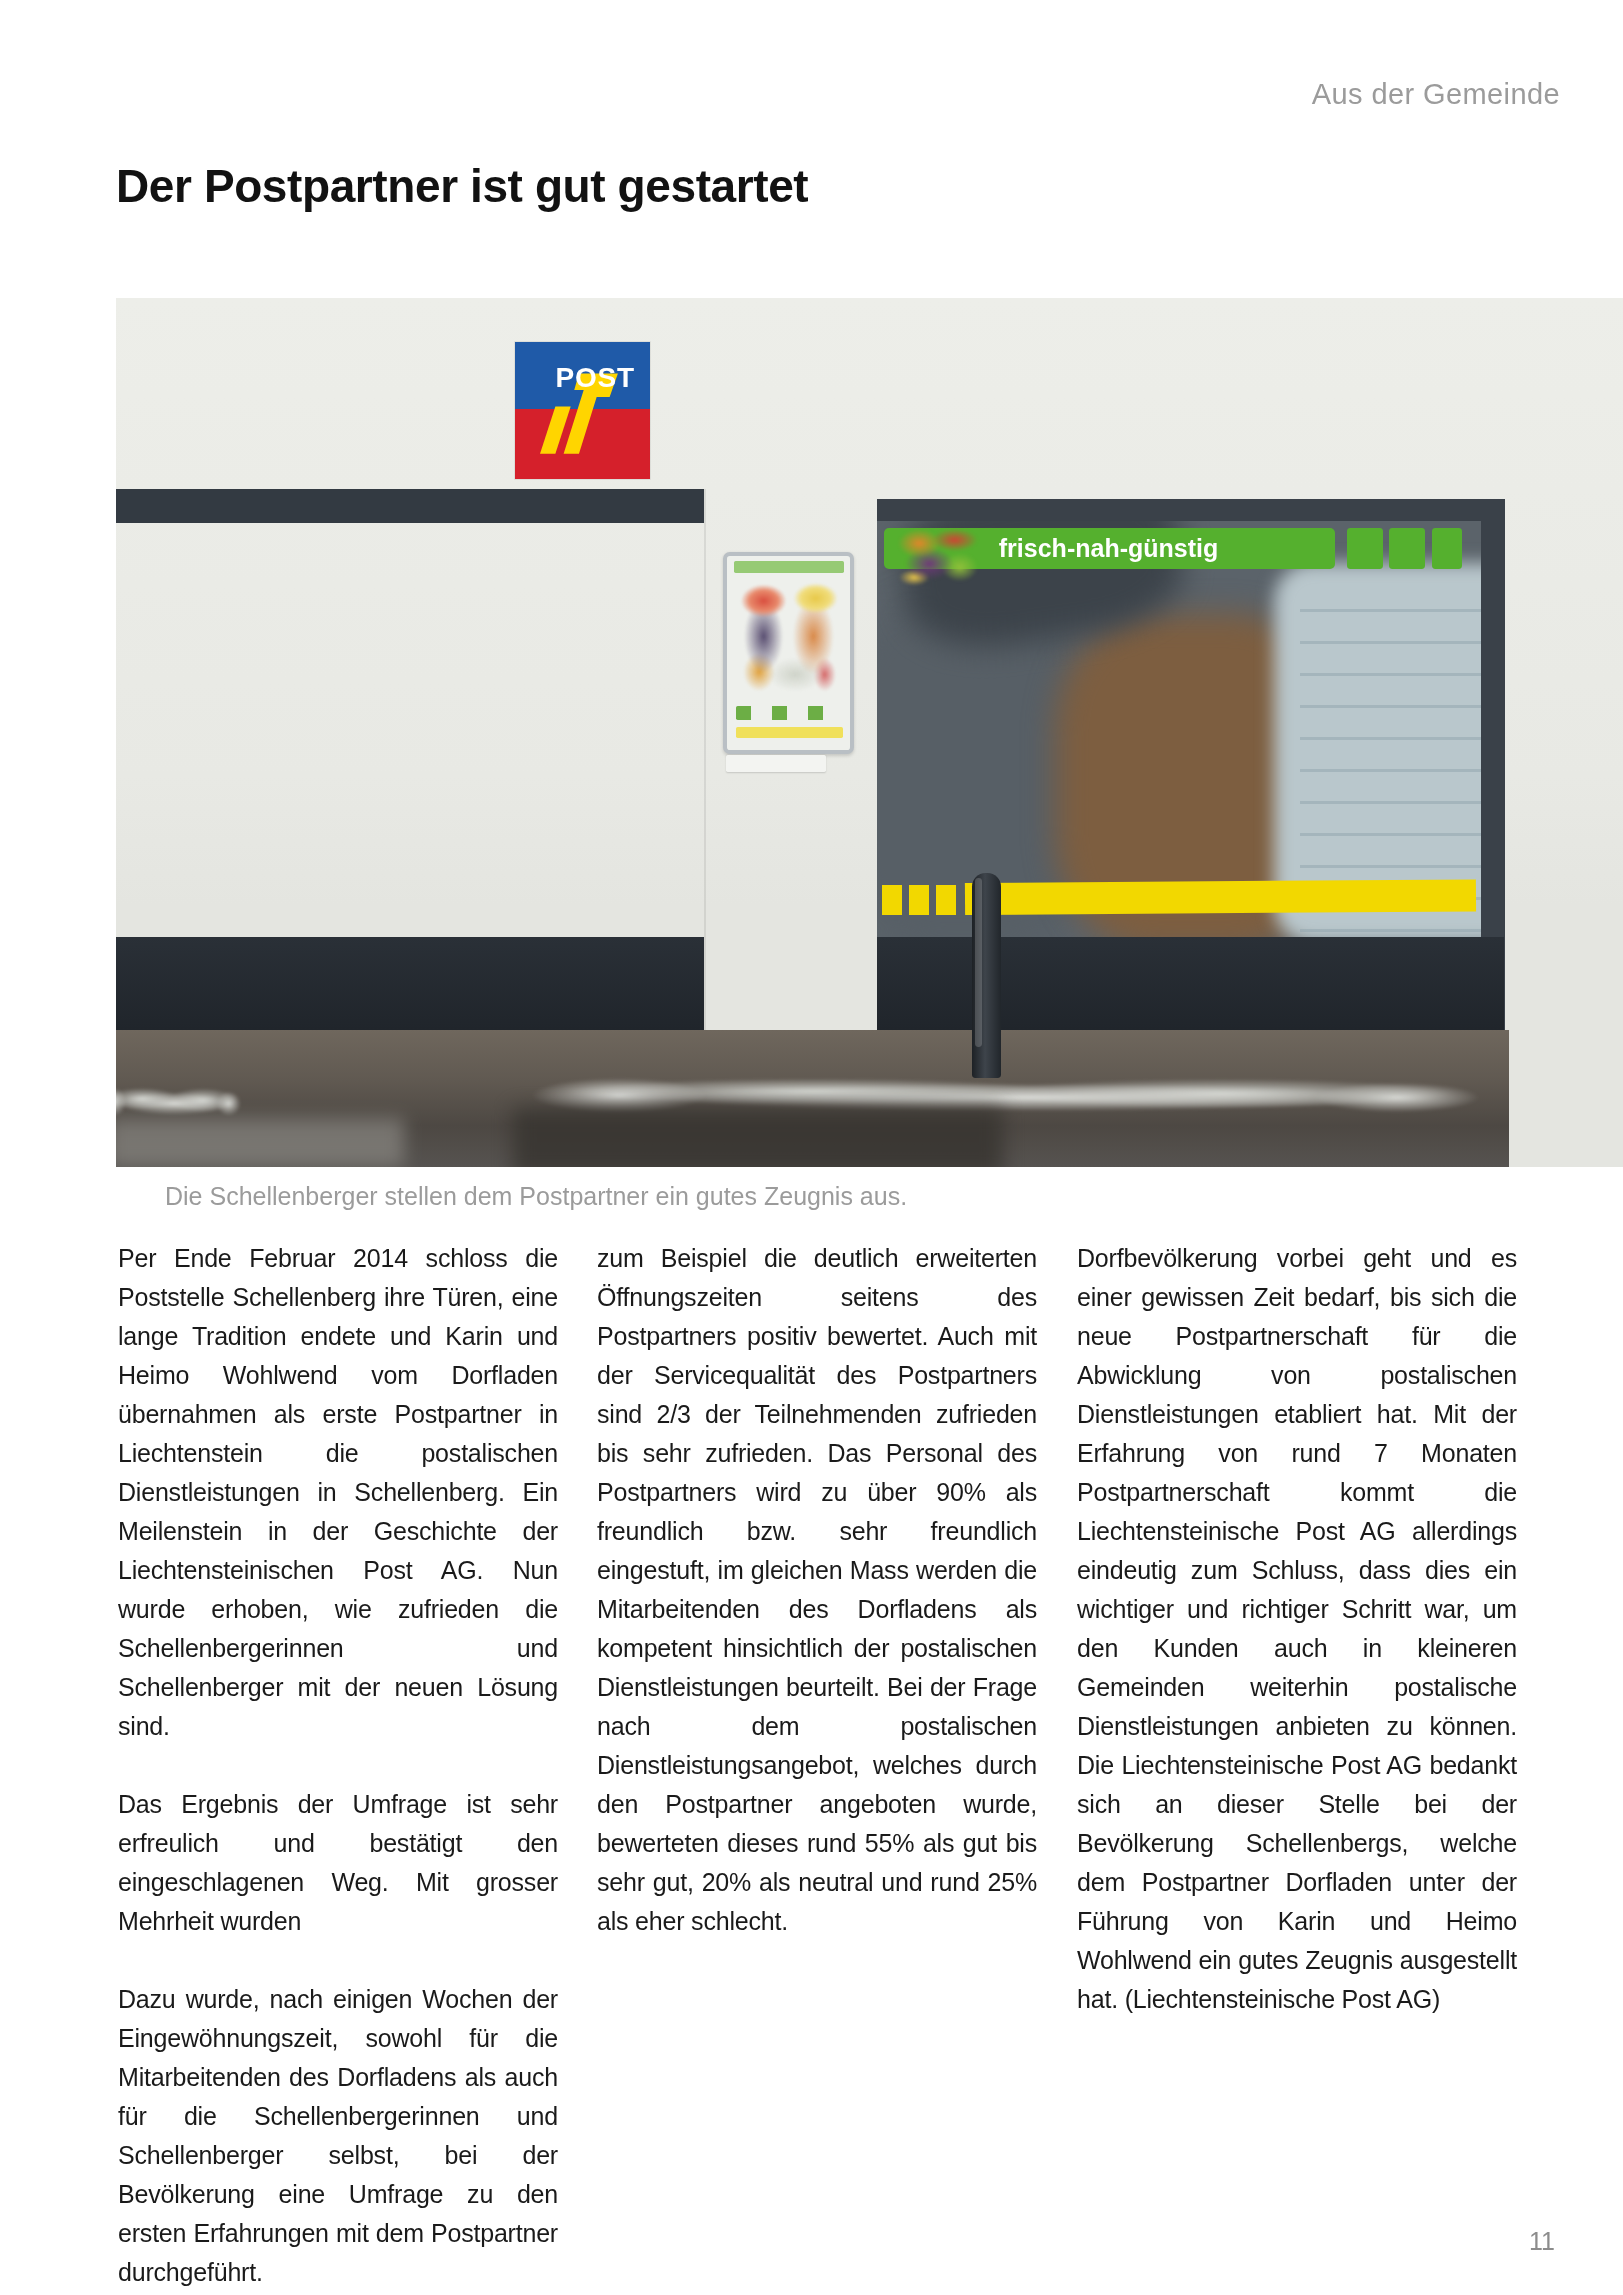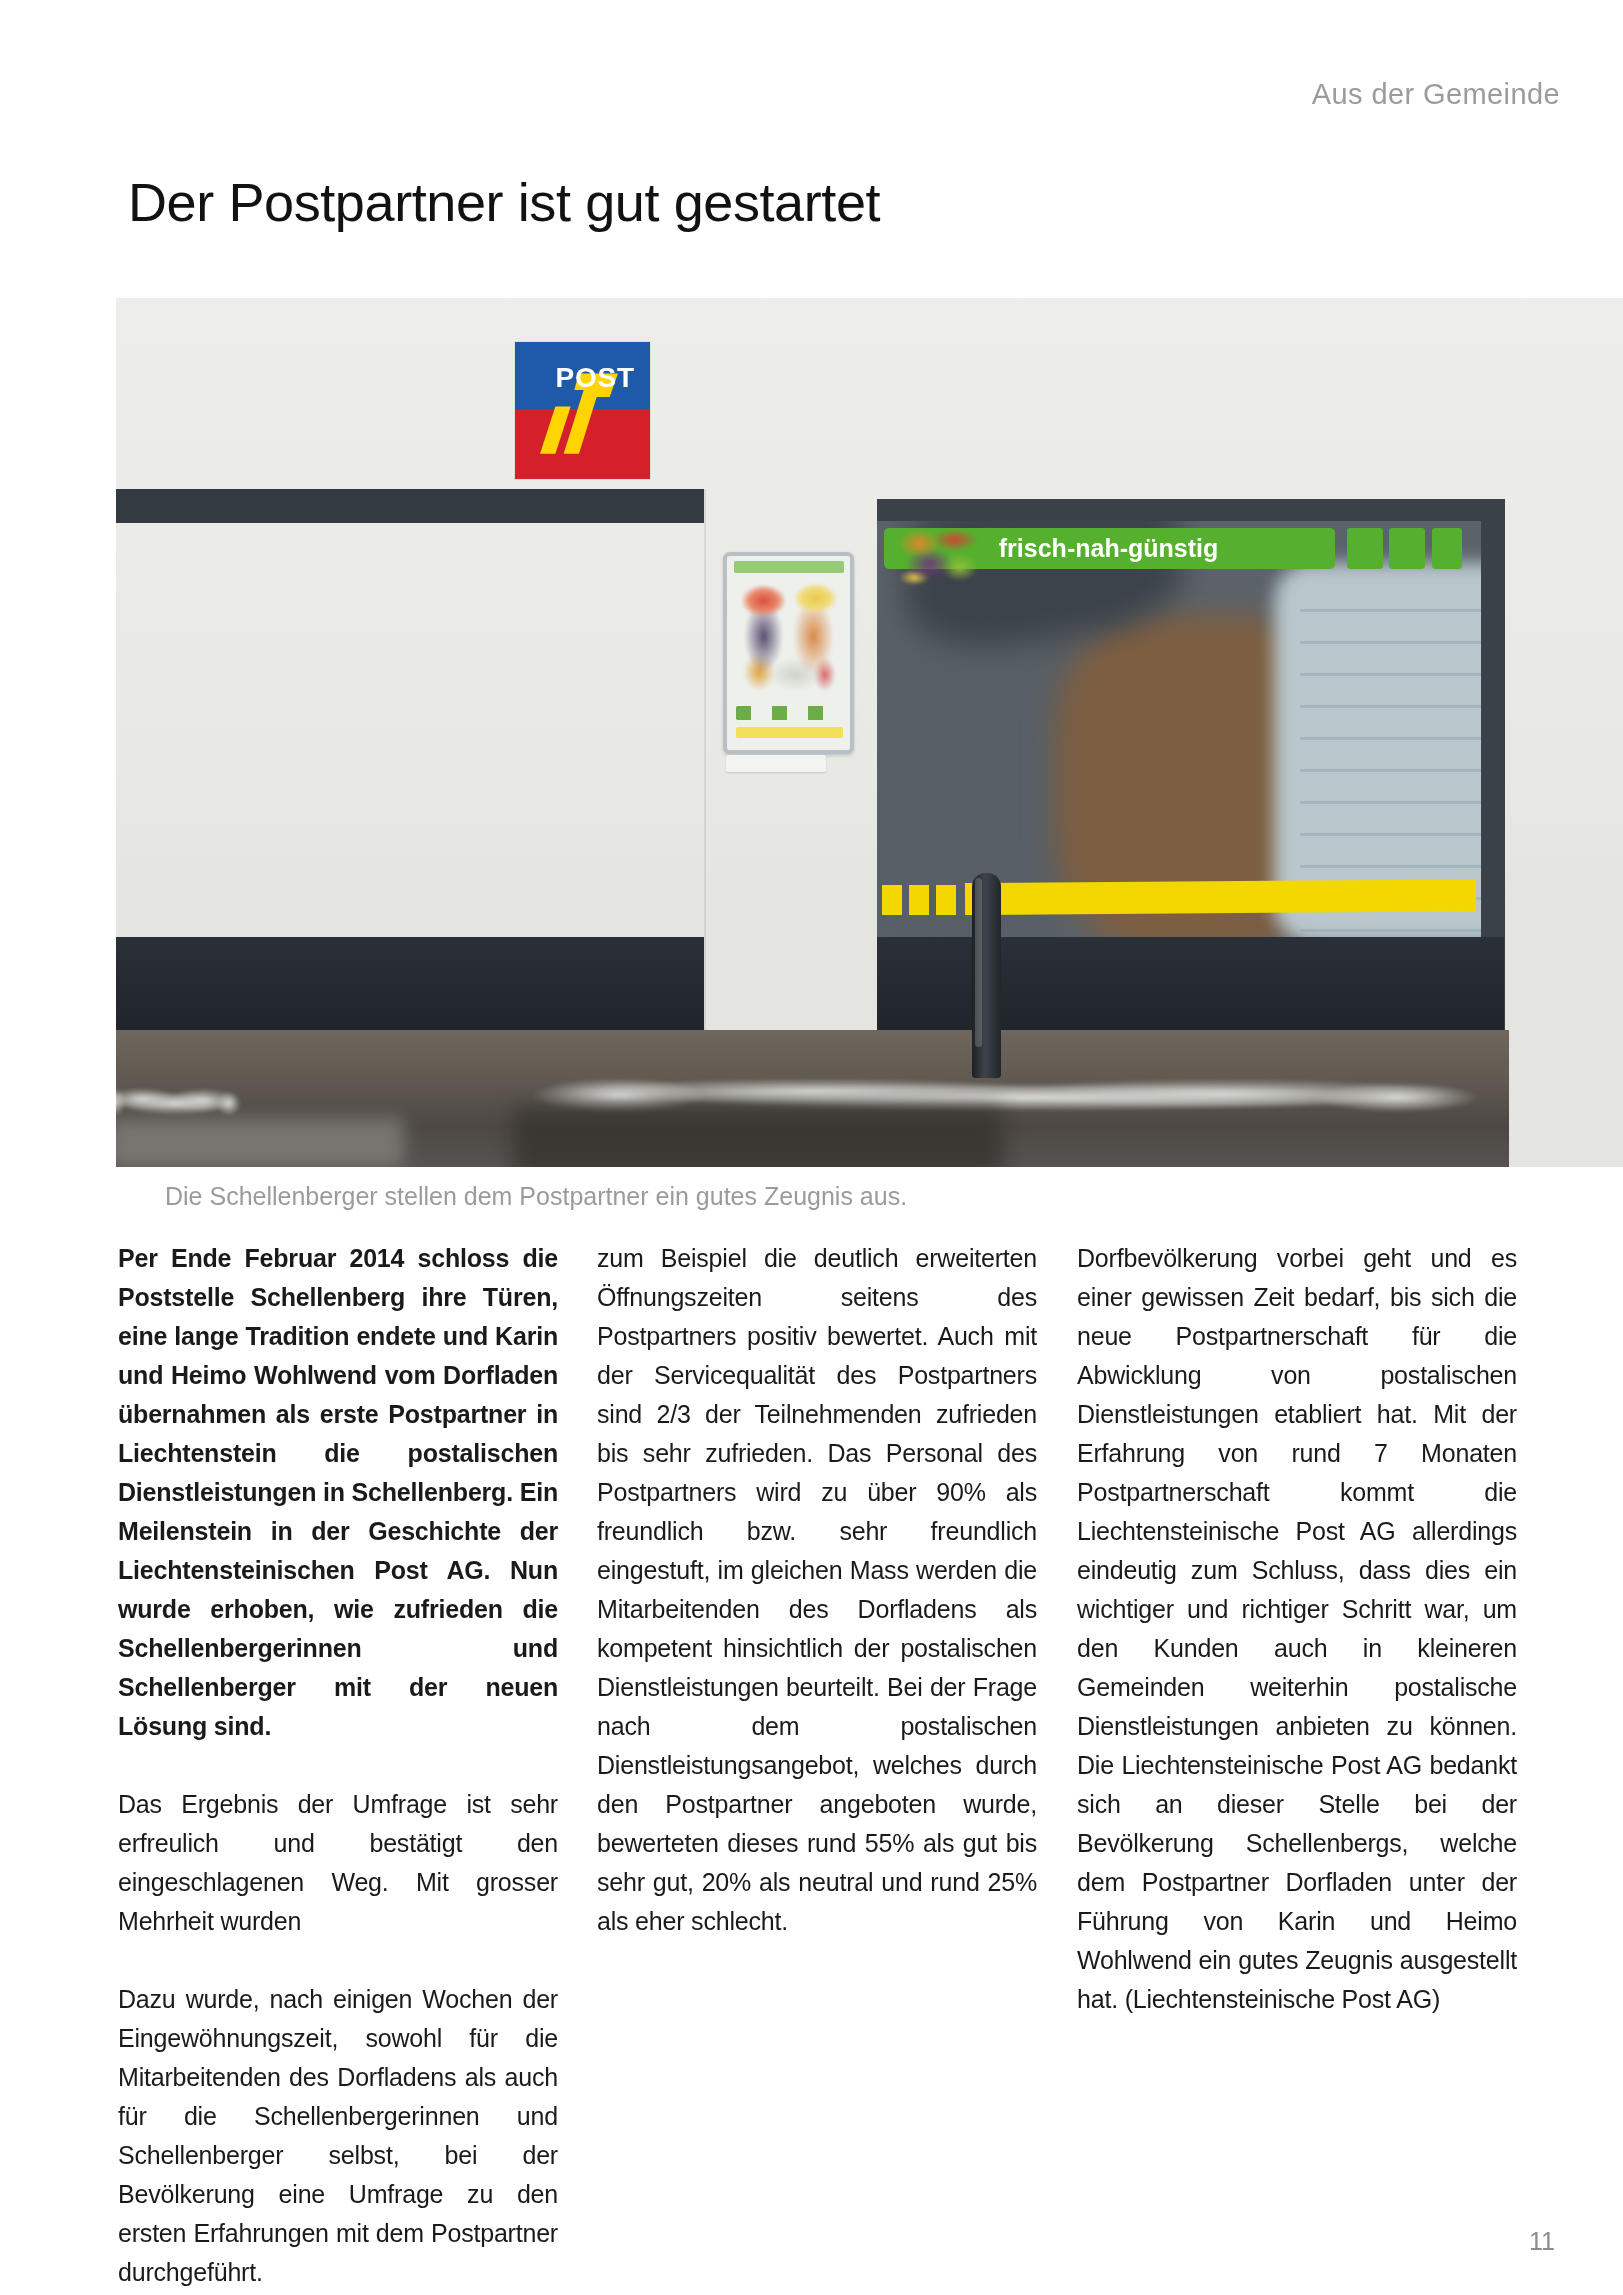--- a/index.html
+++ b/index.html
@@ -1,21 +1,21 @@
 <!DOCTYPE html>
 <html style="font-size:13.5px"><head>
 <meta charset="utf-8">
 <style>
   html,body{margin:0;padding:0;background:#ffffff;}
   .page{position:relative;width:1623px;height:2295px;background:#ffffff;overflow:hidden;
         font-family:"Liberation Sans",sans-serif;color:#1c1c1c;}
 
   
   .section-header{position:absolute;top:59px;right:63px;font-size:29px;color:#9b9b9b;letter-spacing:0.4px;margin-top:19px;}
-  .title{position:absolute;left:116px;top:159px;margin:12px;font-size:54px;font-weight:400;color:#121212;letter-spacing:-0.4px;}
+  .title{position:absolute;left:116px;top:159px;margin:0;font-size:46px;font-weight:700;color:#121212;letter-spacing:-0.4px;}
 
   
   .photo{position:absolute;left:116px;top:298px;width:1584px;height:869px;margin:0;overflow:hidden;
          background:linear-gradient(180deg,#edeee9 0%,#e8e9e4 55%,#e4e5e0 70%);}
   .photo *{position:absolute;}
 
   
   .post-logo{left:399px;top:44px;width:135px;height:137px;box-shadow:0 0 0 0.8px rgba(0,0,0,.08);}
   .post-logo .blue{left:0;top:0;width:100%;height:49%;background:#1f5aa8;}
   .post-logo .red{left:0;bottom:0;width:100%;height:51%;background:#d5202b;}
@@ -119,21 +119,21 @@
   .snow-left{left:-17px;top:56px;width:144px;height:32px;}
   .puddle{left:-8.5px;top:88px;width:296px;height:49px;background:#8d8b86;filter:blur(8.5px);opacity:.65;}
   .dark-patch{left:397px;top:78px;width:490px;height:68px;background:#36332f;filter:blur(10px);opacity:.8;}
 
   
   .caption{position:absolute;left:118px;top:1182px;font-size:25px;color:#9b9b9b;margin-left:47px;}
   .columns{position:absolute;left:118px;top:1239px;width:1405px;}
   .col{position:absolute;top:0;width:440px;font-size:25px;line-height:39px;text-align:justify;
        letter-spacing:-0.2px;color:#1a1a1a;}
   .col p{margin:0 0 39px 0;}
-  .col .lead{font-weight:700;}
+  .col .lead{font-weight:400;}
   .col1{left:0;} .col2{left:479px;} .col3{left:959px;}
   .page-number{position:absolute;top:2227px;right:68px;font-size:25px;color:#8c8c8c;}
 </style>
 </head>
 <body>
 
 <div class="page">
 
   <div class="section-header">Aus der Gemeinde</div>
   <h1 class="title">Der Postpartner ist gut gestartet</h1>

